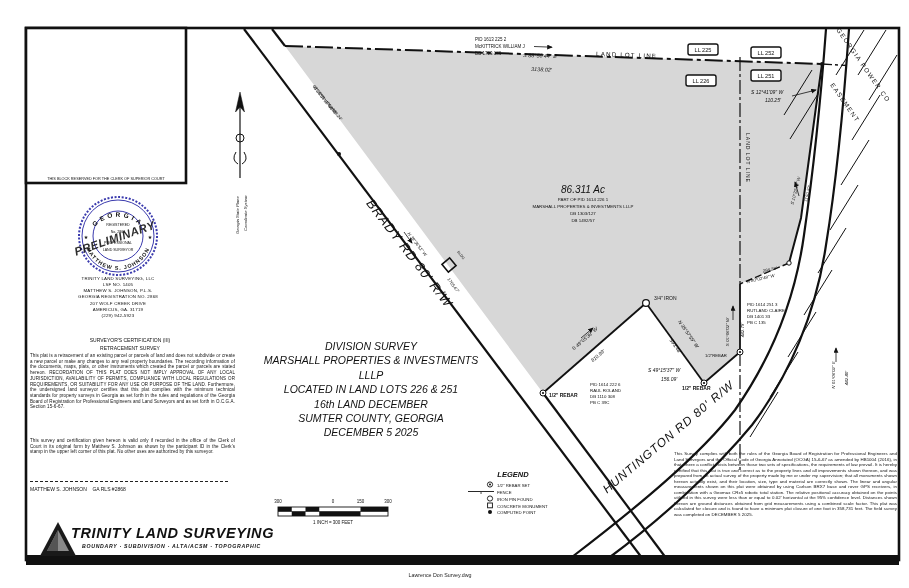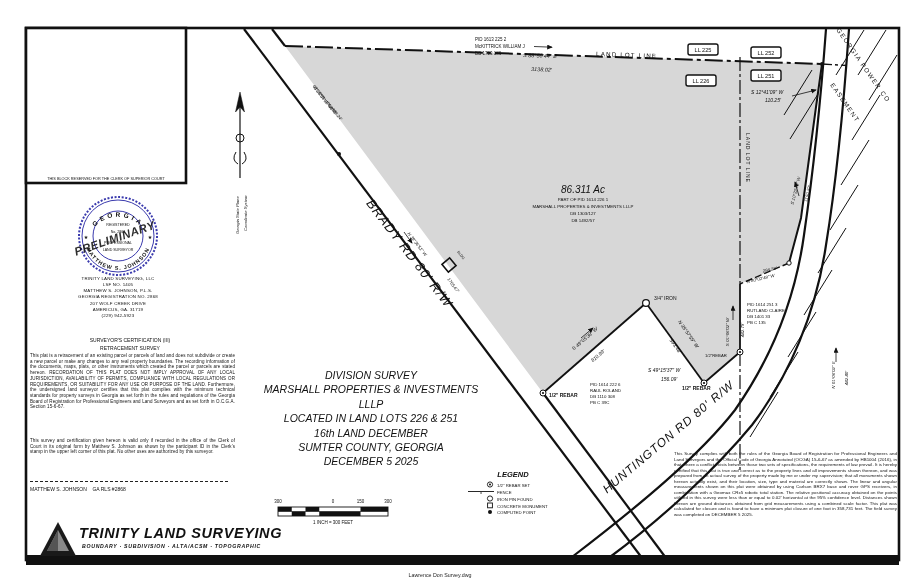--- a/index.html
+++ b/index.html
@@ -9,23 +9,23 @@
   svg{position:absolute;left:0;top:0;}
   svg text{fill:#111;font-family:"Liberation Sans",sans-serif;}
   .cad{font-style:italic;}
   .firm-block{left:40px;top:276px;width:156px;text-align:center;font-size:4.4px;line-height:1.4;letter-spacing:.2px;}
   .cert-title{left:30px;top:337px;width:200px;text-align:center;font-size:5px;line-height:1.5;}
   .para{left:30px;width:205px;font-size:4.5px;line-height:1.27;text-align:justify;letter-spacing:.1px;}
   .para1{top:353px;}
   .para2{top:438px;}
   .sigline{left:30px;top:481px;width:198px;border-top:1.2px dashed #222;}
   .sig{left:30px;top:486px;font-size:5px;white-space:pre;}
-  .titleblock{left:252px;top:368px;width:238px;text-align:center;font-style:italic;font-size:10.5px;line-height:1.37;}
+  .titleblock{left:252px;top:339px;width:238px;text-align:center;font-style:italic;font-size:10.5px;line-height:1.37;}
   .note{left:674px;top:451px;width:223px;font-size:4.4px;line-height:1.26;text-align:justify;letter-spacing:.05px;}
-  .logoname{left:79px;top:525px;font-size:14.5px;font-weight:bold;font-style:italic;letter-spacing:.6px;}
+  .logoname{left:71px;top:525px;font-size:14.5px;font-weight:bold;font-style:italic;letter-spacing:.6px;}
   .logotag{left:82px;top:543px;font-size:5.2px;font-weight:bold;font-style:italic;letter-spacing:.7px;}
   .filename{left:355px;top:572px;width:170px;text-align:center;font-size:5.3px;color:#222;}
 </style>
 </head>
 <body>
 
 <div class="sheet">
 
 <svg width="909" height="588" viewBox="0 0 909 588">
   <defs>

